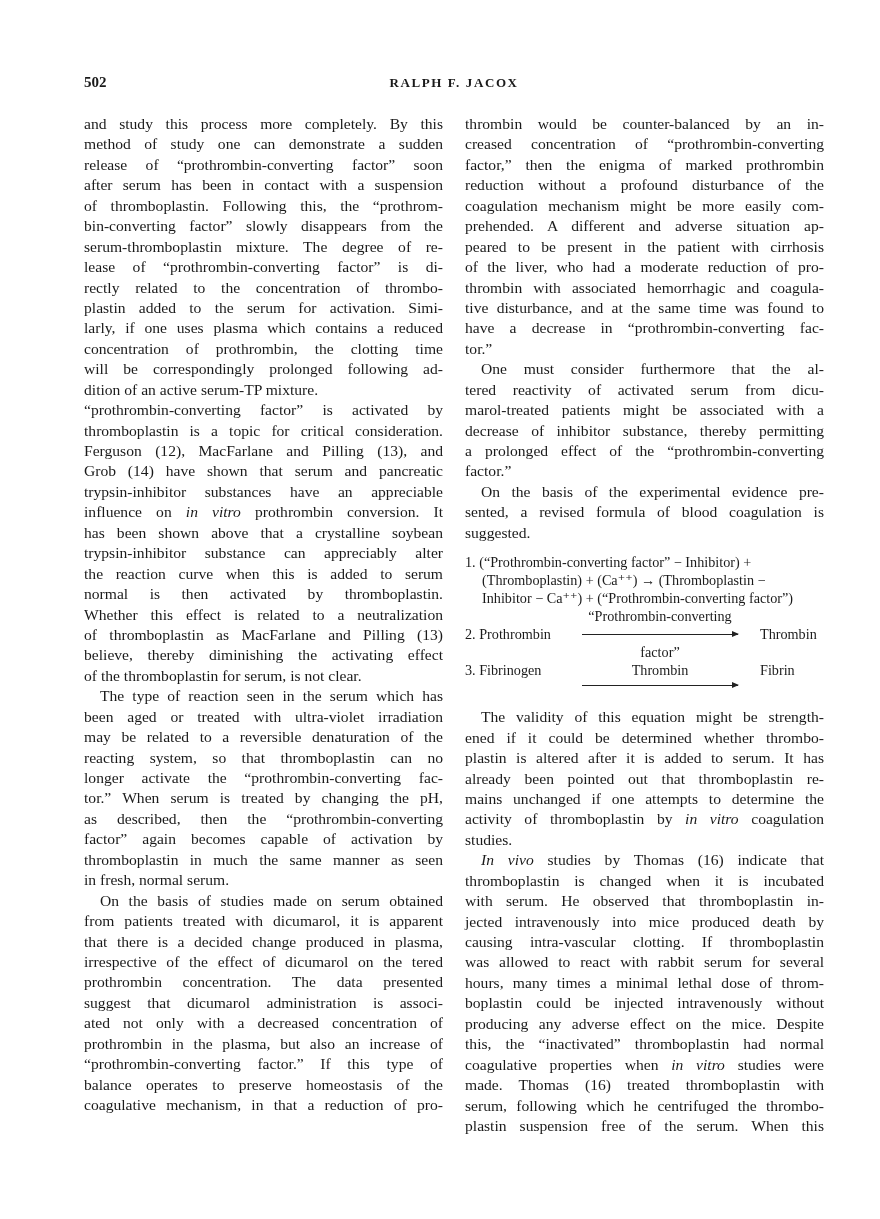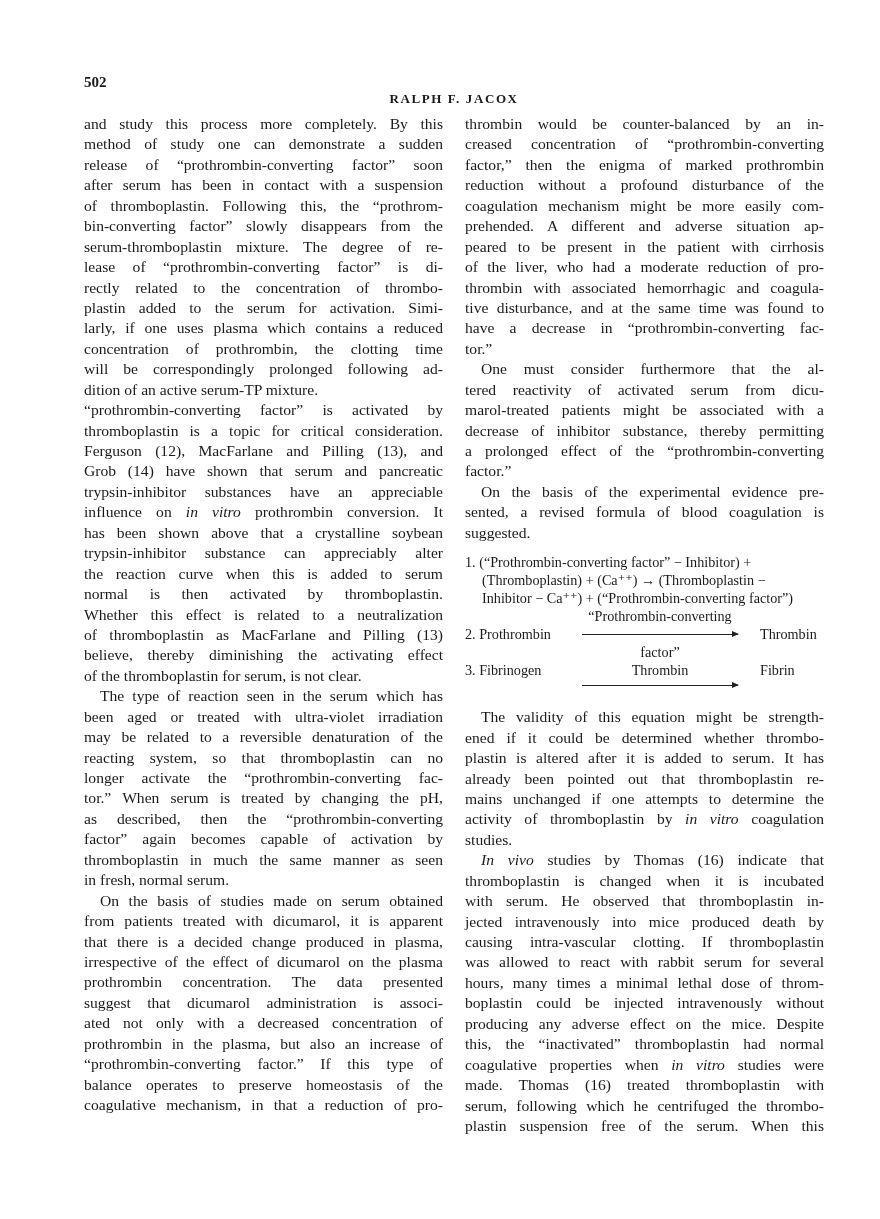--- a/index.html
+++ b/index.html
@@ -1,21 +1,21 @@
 <!DOCTYPE html>
 <html><head>
 <meta charset="utf-8">
 <style>
   html, body { margin: 0; padding: 0; background: #ffffff; }
   body { width: 880px; height: 1219px; position: relative; overflow: hidden; color: #1a1a1a;
          font-family: "Liberation Serif", "DejaVu Serif", serif; }
   .header { position: absolute; top: 74px; left: 84px; width: 740px; height: 20px; }
   .page-num { position: absolute; left: 0; top: 0; font-size: 15px; font-weight: bold; }
   .running-head { position: absolute; left: 0; width: 740px; top: 1px; text-align: center;
-                  font-size: 13px; font-weight: bold; letter-spacing: 1.6px; margin-top: 16px; }
+                  font-size: 13px; font-weight: bold; letter-spacing: 1.6px; }
   .col { position: absolute; top: 114px; width: 359px; font-size: 15.6px; line-height: 20.45px; }
   .col-left { left: 84px; }
   .col-right { left: 465px; }
   .line { display: block; white-space: nowrap; text-align: justify; text-align-last: justify; height: 20.45px; overflow: visible; }
   .line.last { text-align-last: left; }
   .indent { padding-left: 16px; }
   em { font-style: italic; }
   .gap-sm { height: 10px; }
   .eq-block { font-size: 14.2px; line-height: 18px; }
   .eq1 .line { text-align: left; text-align-last: left; height: 18px; }
@@ -72,21 +72,21 @@
     <span class="line">reacting system, so that thromboplastin can no</span>
     <span class="line">longer activate the “prothrombin-converting fac-</span>
     <span class="line">tor.” When serum is treated by changing the pH,</span>
     <span class="line">as described, then the “prothrombin-converting</span>
     <span class="line">factor” again becomes capable of activation by</span>
     <span class="line">thromboplastin in much the same manner as seen</span>
     <span class="line last">in fresh, normal serum.</span>
     <span class="line indent">On the basis of studies made on serum obtained</span>
     <span class="line">from patients treated with dicumarol, it is apparent</span>
     <span class="line">that there is a decided change produced in plasma,</span>
-    <span class="line">irrespective of the effect of dicumarol on the plasma</span>
+    <span class="line">irrespective of the effect of dicumarol on the tered</span>
     <span class="line">prothrombin concentration. The data presented</span>
     <span class="line">suggest that dicumarol administration is associ-</span>
     <span class="line">ated not only with a decreased concentration of</span>
     <span class="line">prothrombin in the plasma, but also an increase of</span>
     <span class="line">“prothrombin-converting factor.” If this type of</span>
     <span class="line">balance operates to preserve homeostasis of the</span>
     <span class="line">coagulative mechanism, in that a reduction of pro-</span>
   </div>
 
 <div class="col col-right">

